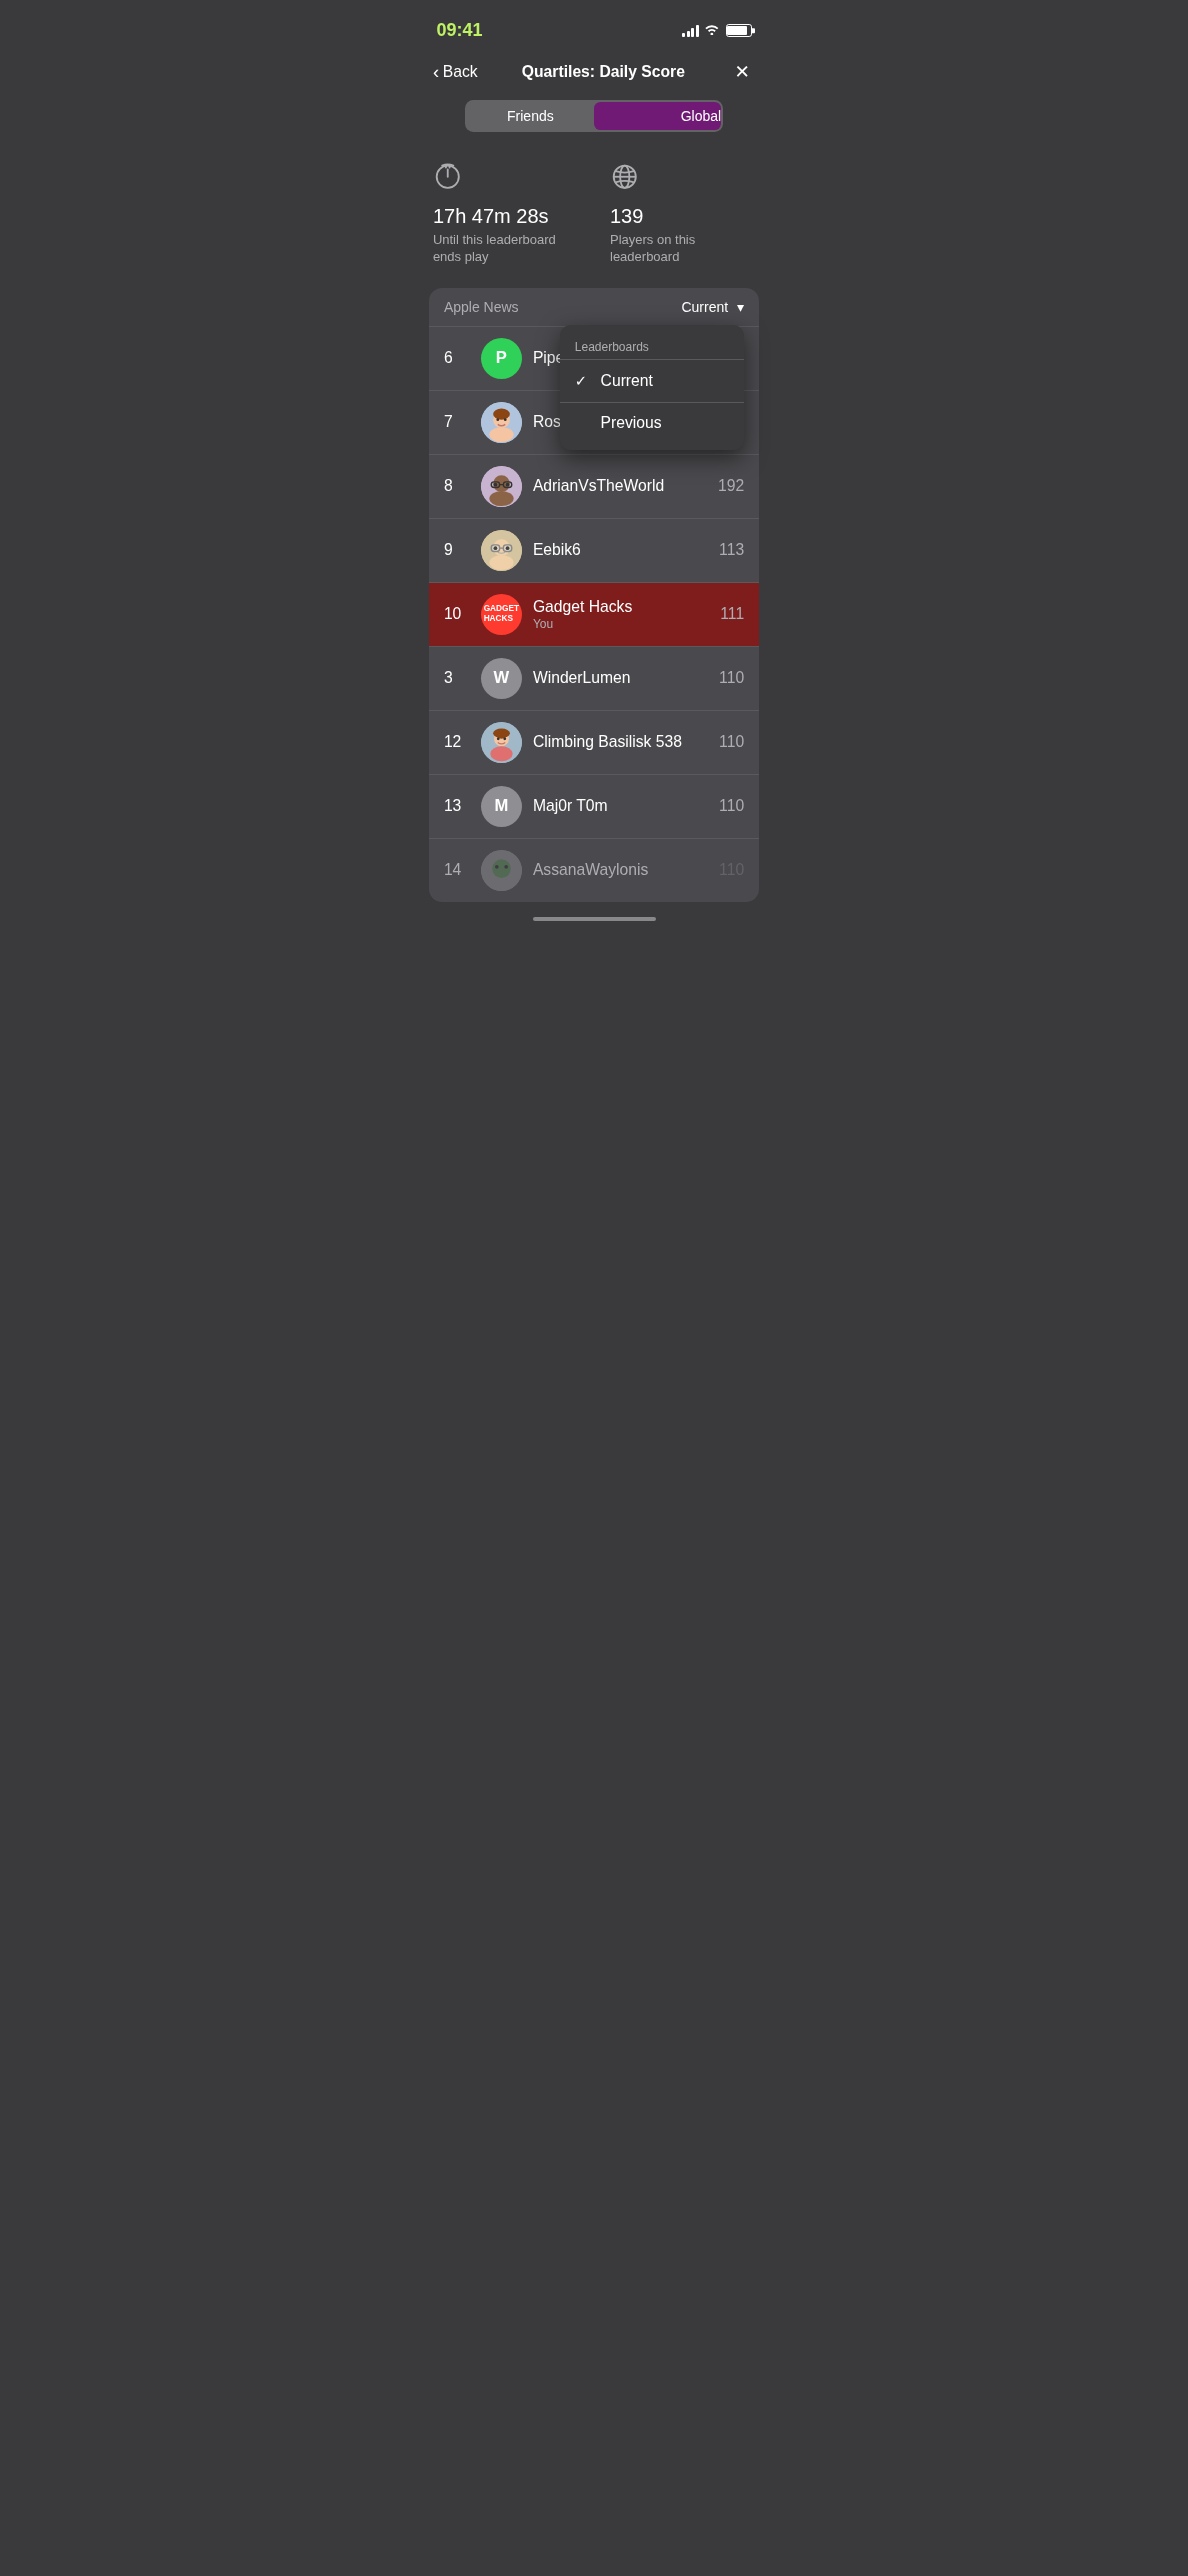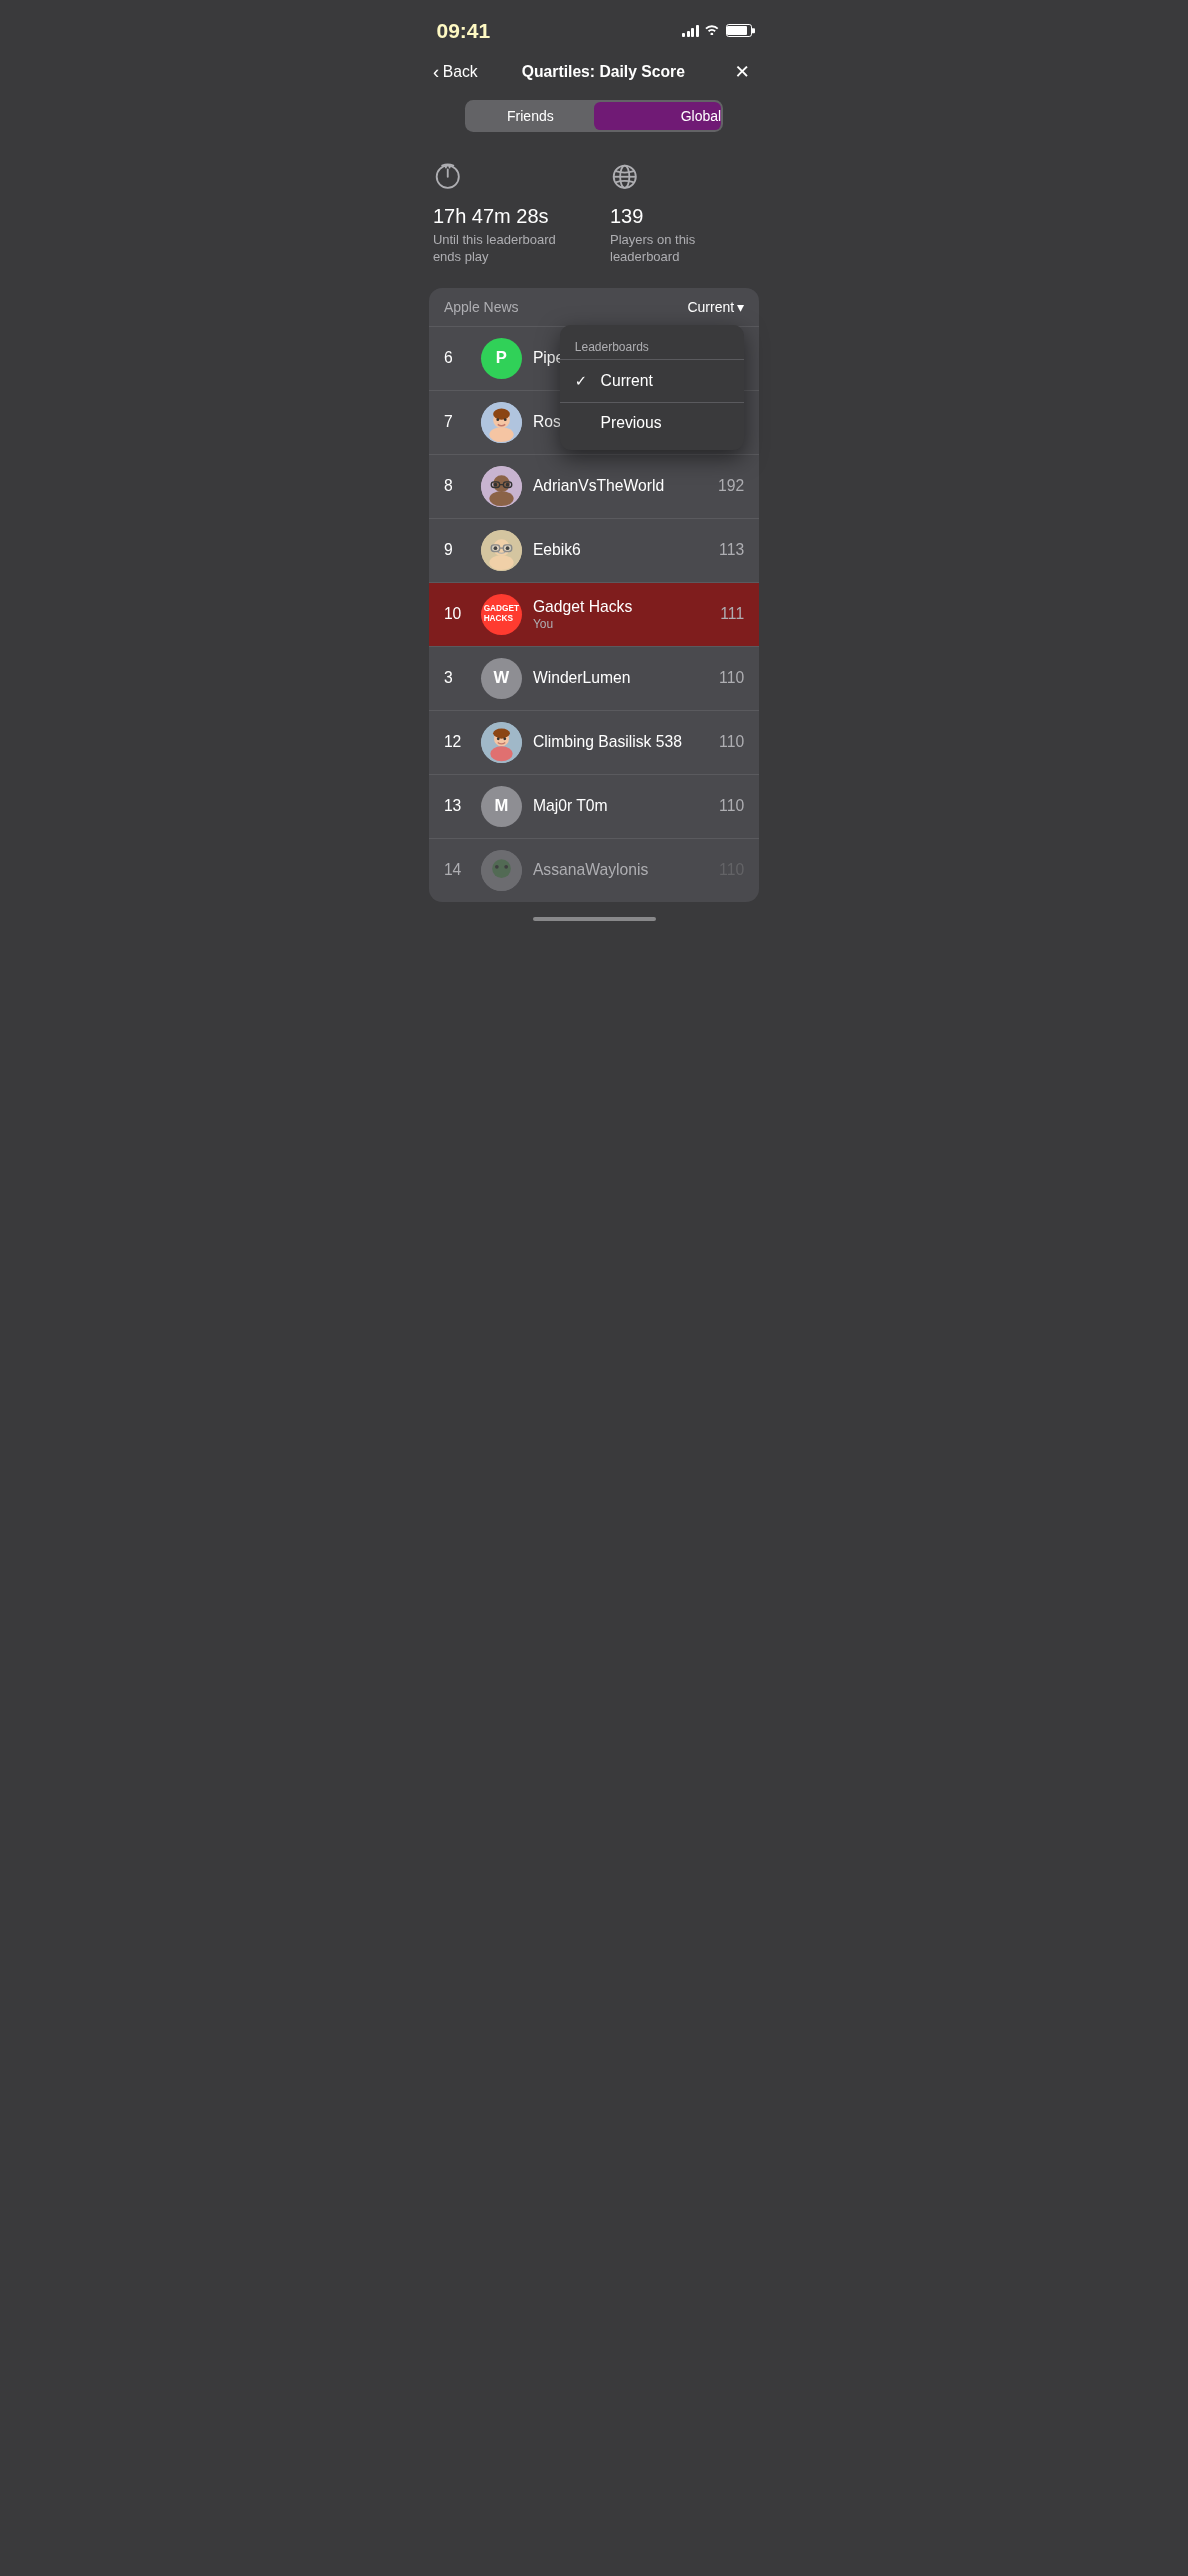--- a/index.html
+++ b/index.html
@@ -18,23 +18,23 @@
 
     
     .status-bar {
       display: flex;
       justify-content: space-between;
       align-items: center;
       padding: 13px 22px 0;
       height: 48px;
     }
     .status-time {
-      font-size: 21px;
+      font-size: 18px;
       font-weight: 600;
-      color: #fef9c3;
+      color: #bef264;
     }
     .status-icons {
       display: flex;
       align-items: center;
       gap: 5.5px;
     }
     .signal-bars {
       display: flex;
       align-items: flex-end;
       gap: 1.8px;
@@ -187,21 +187,21 @@
       padding: 11px 14.7px;
       border-bottom: 0.9px solid #5a5a5e;
     }
     .leaderboard-source {
       color: #aeaeb2;
       font-size: 14px;
     }
     .leaderboard-filter {
       display: flex;
       align-items: center;
-      gap: 3px;
+      gap: 9px;
       color: #fff;
       font-size: 14px;
       font-weight: 500;
       cursor: pointer;
       position: relative;
     }
 
     
     .dropdown-menu {
       position: absolute;

